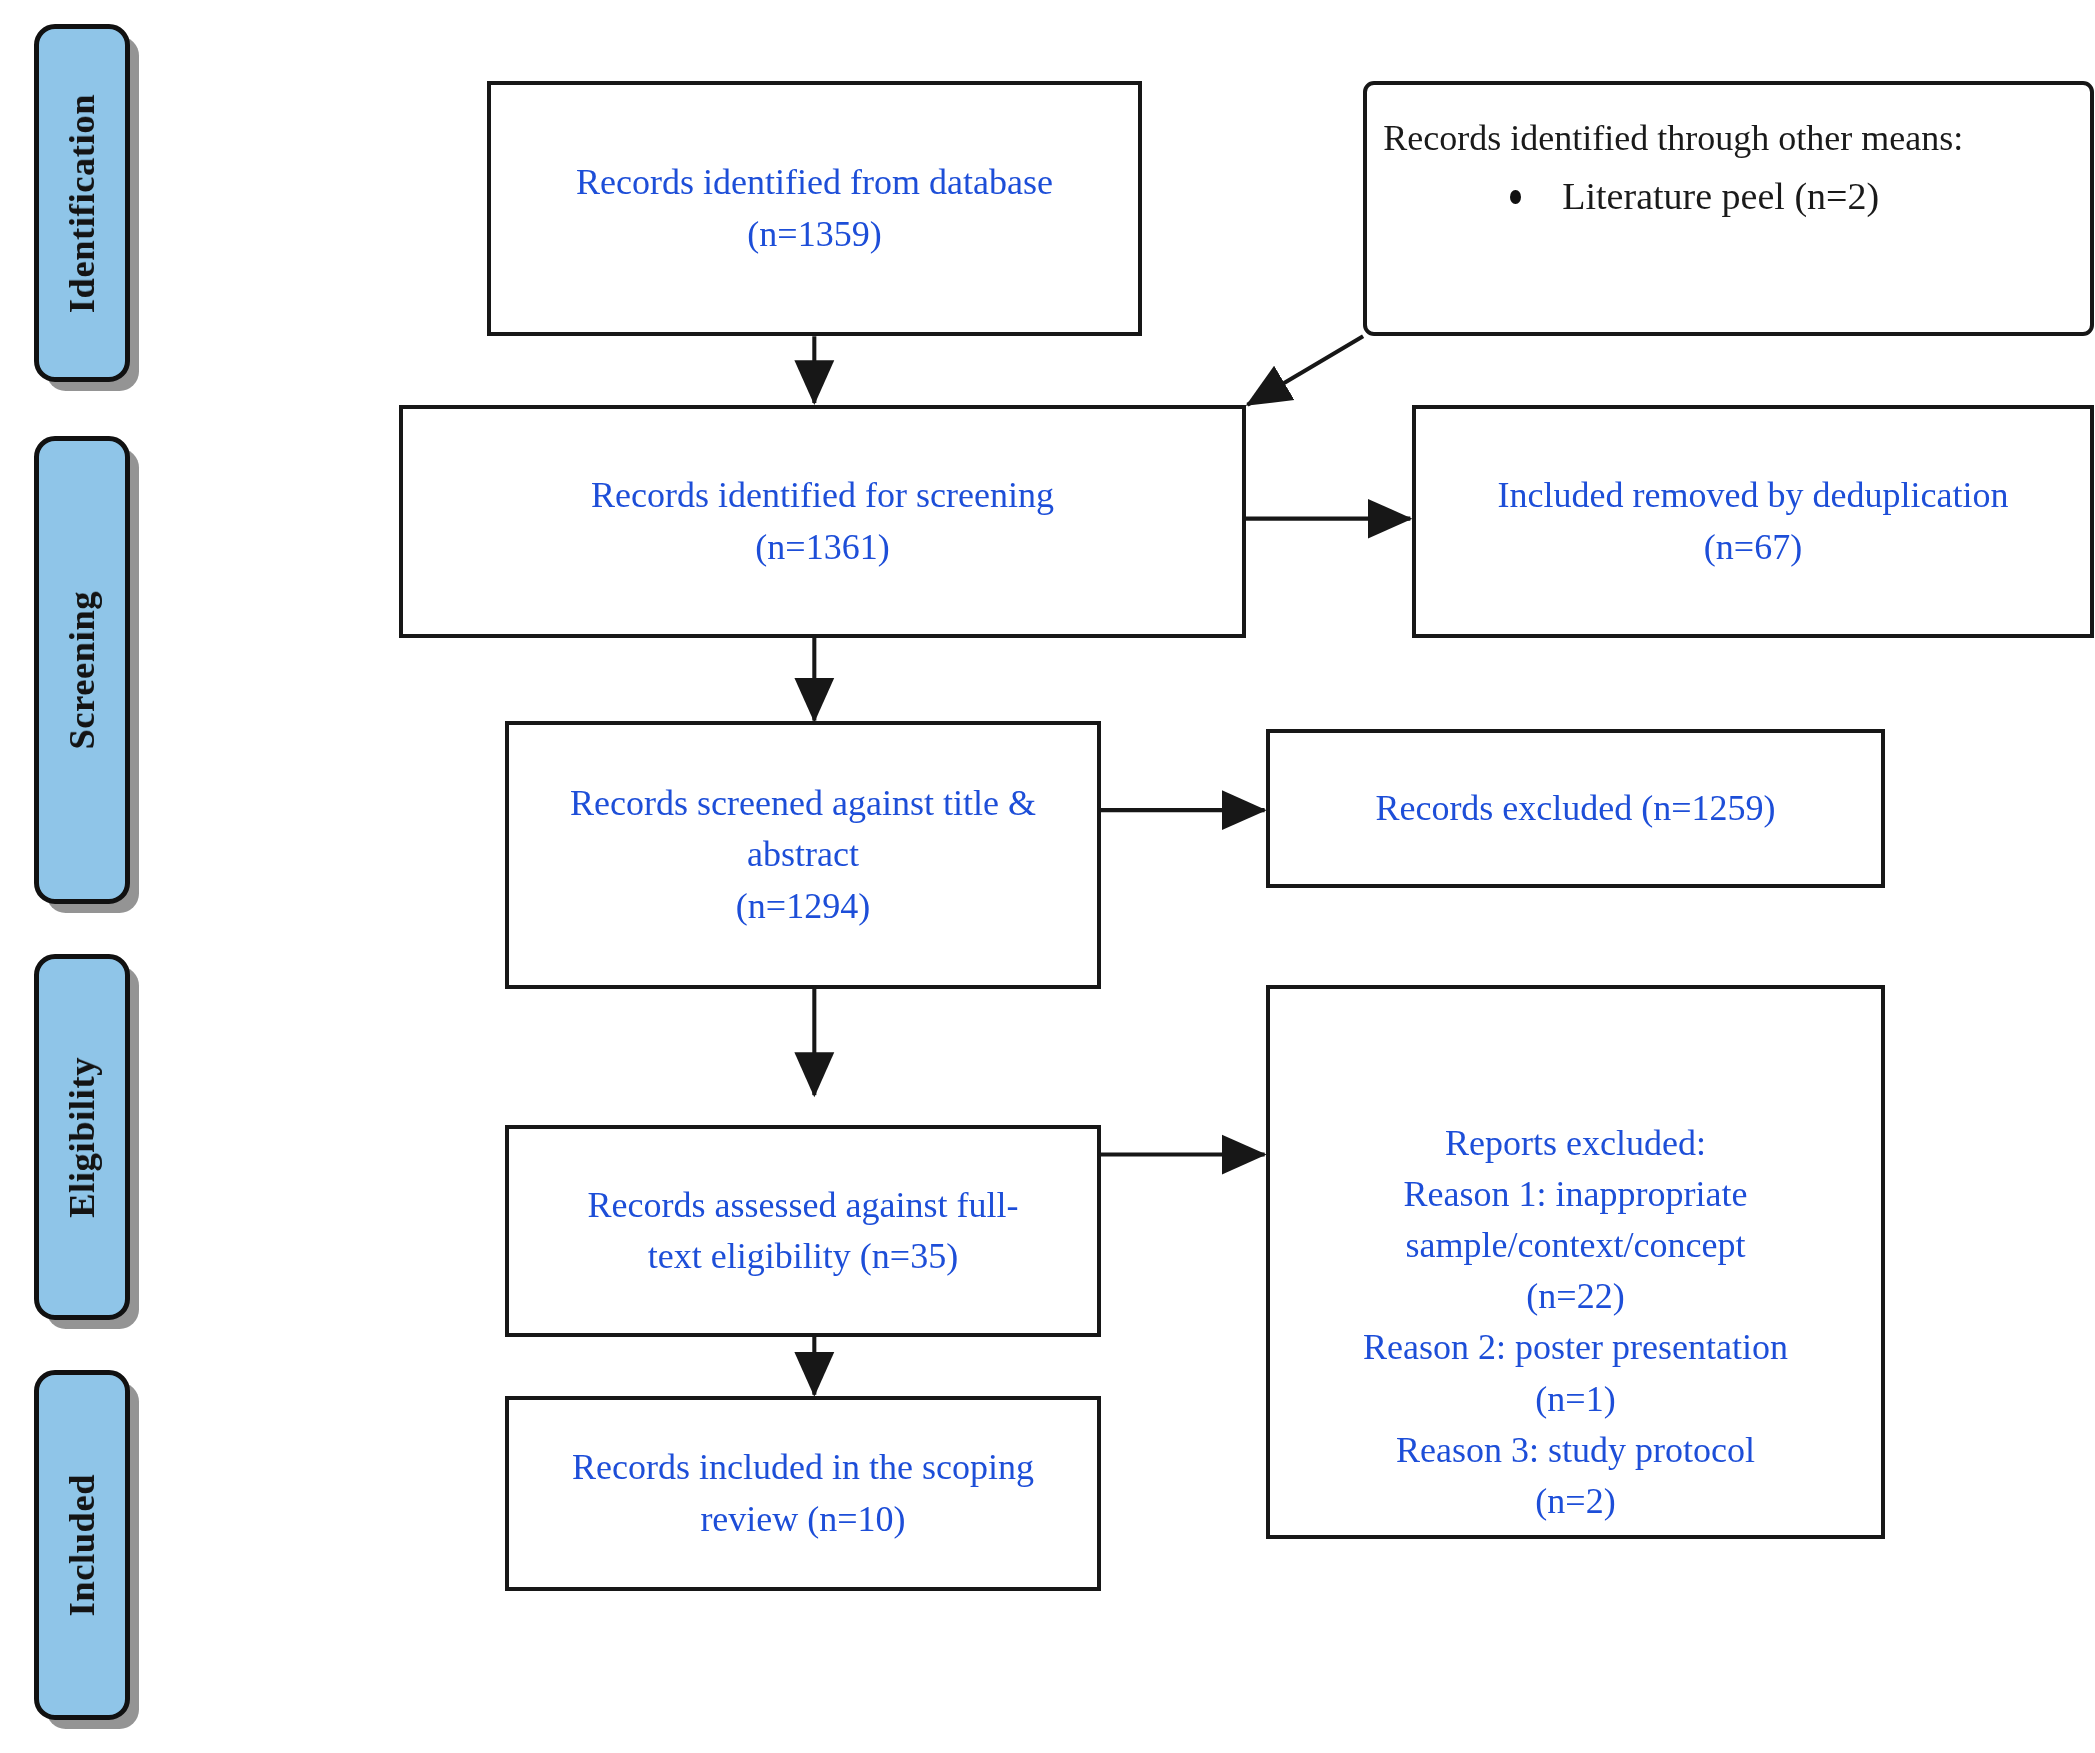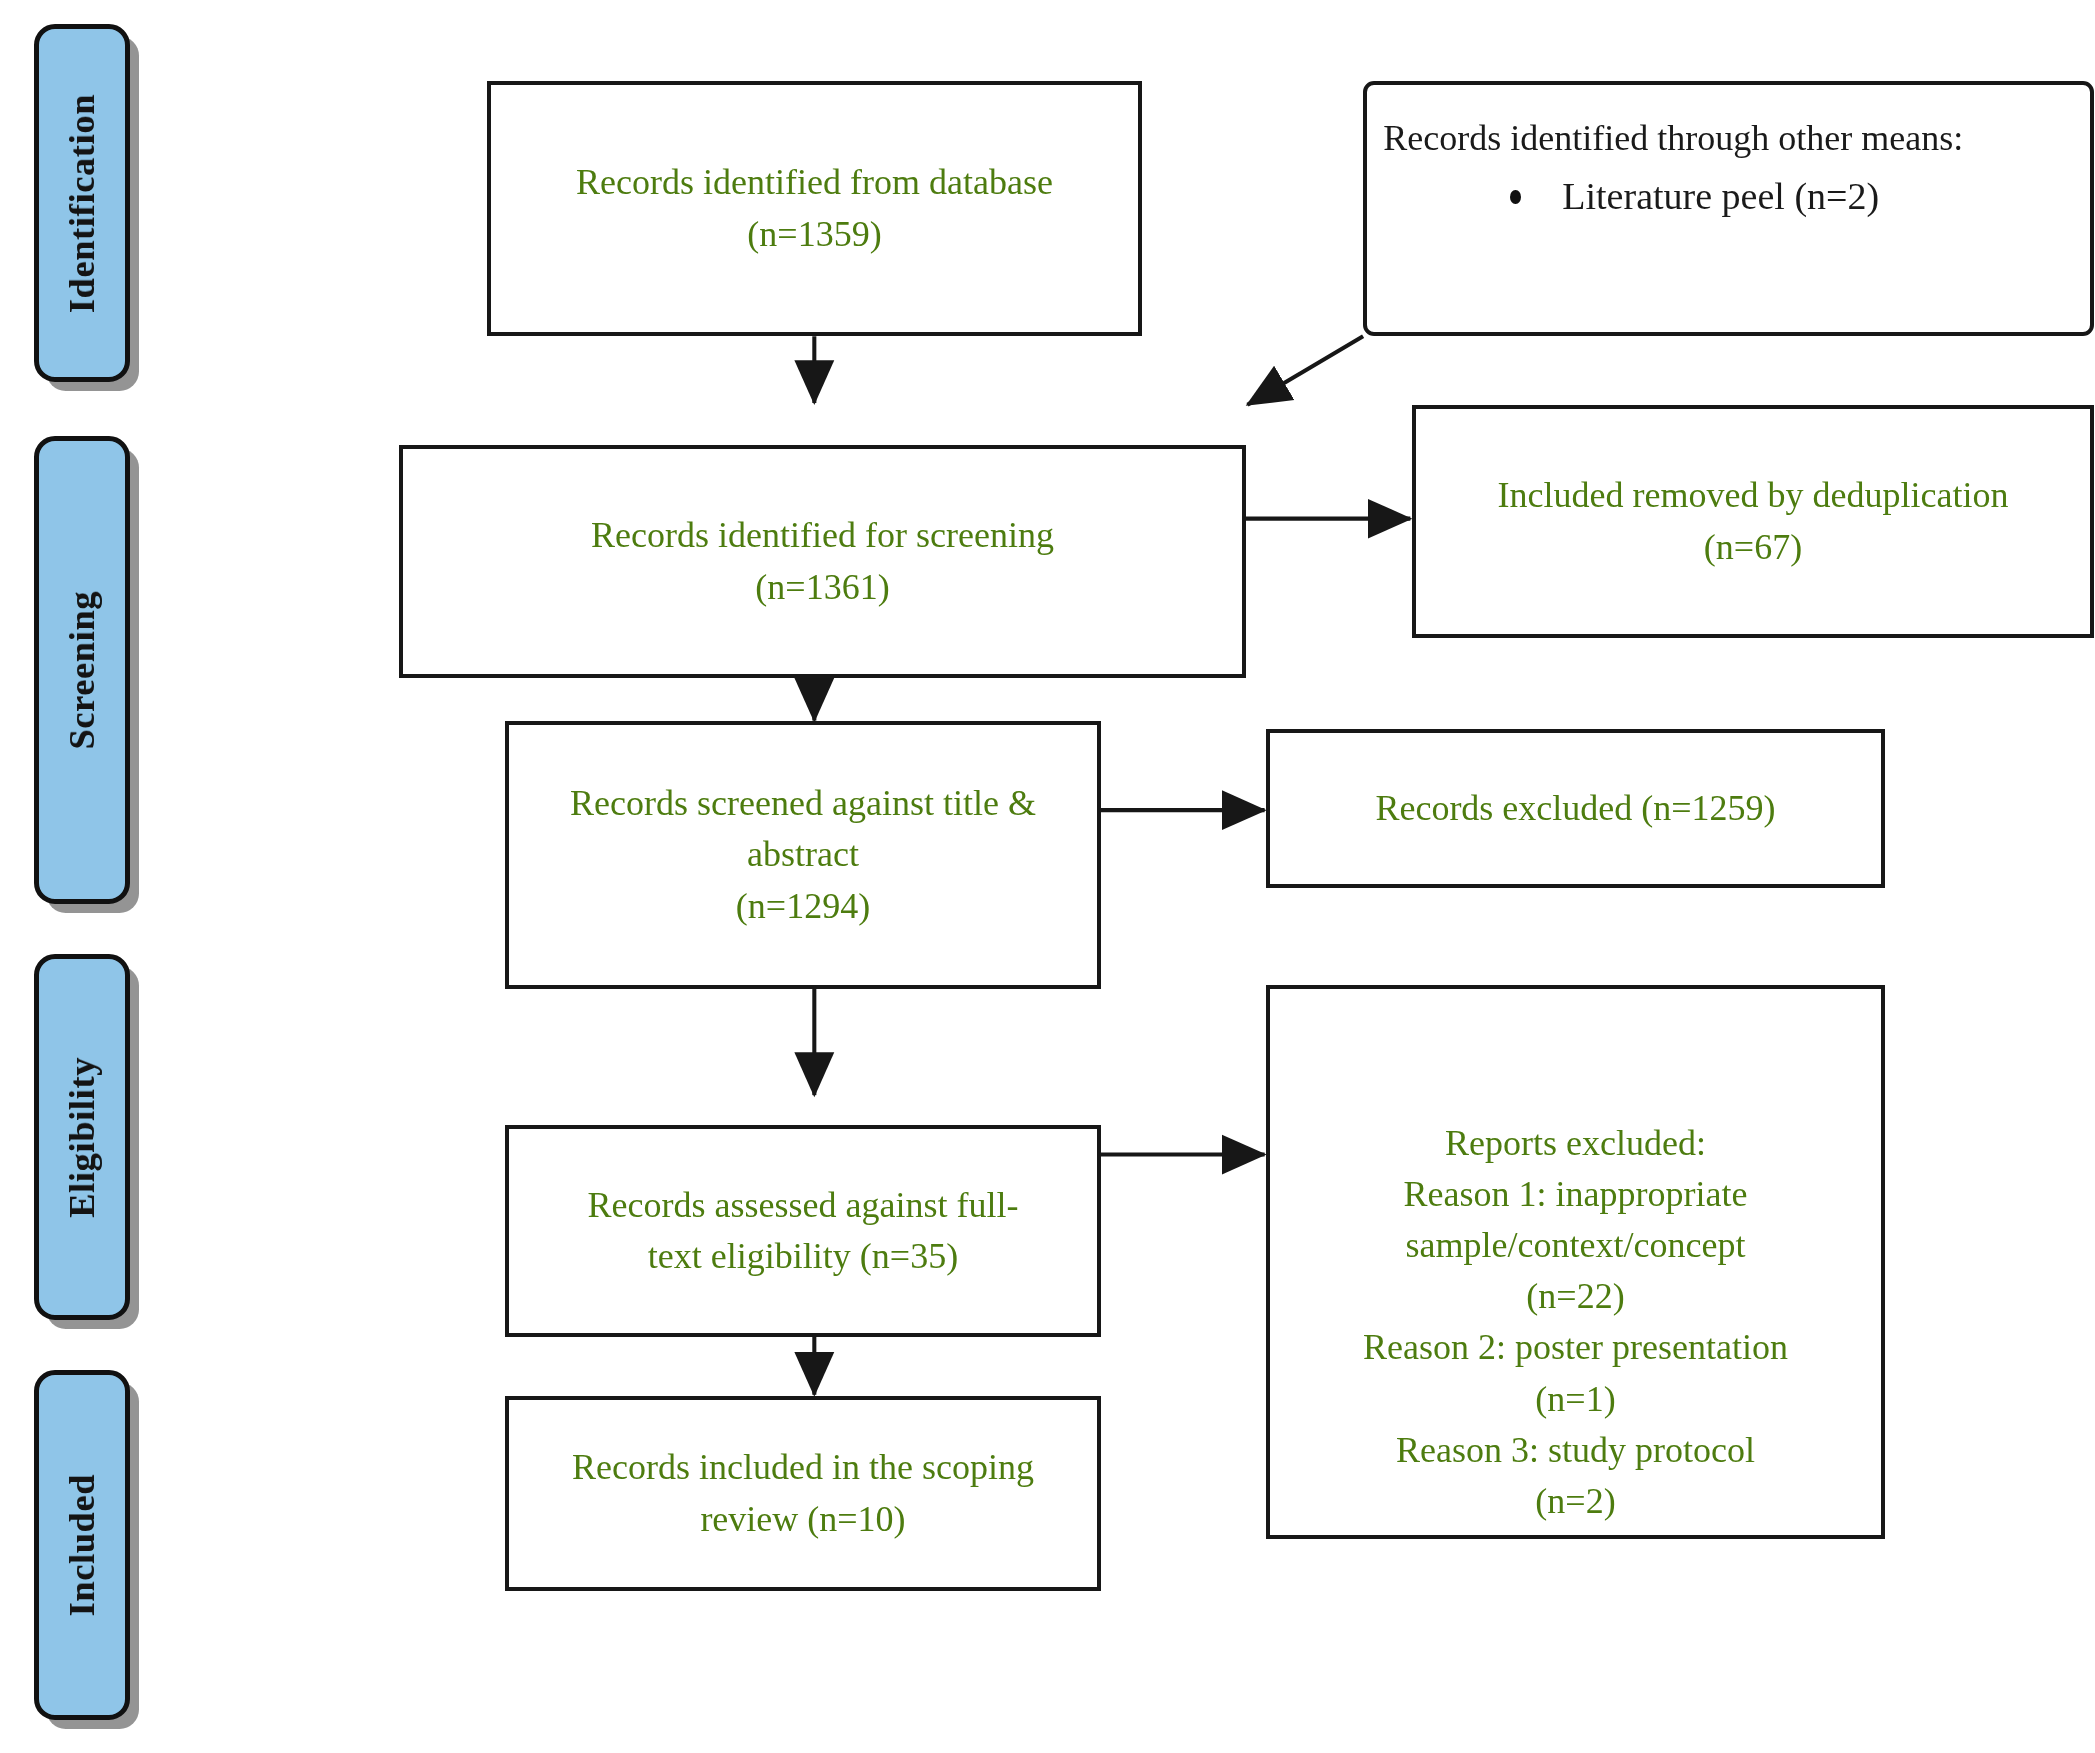--- a/index.html
+++ b/index.html
@@ -52,21 +52,21 @@
     box-sizing: border-box;
     display: flex;
     align-items: center;
     justify-content: center;
     padding: 8.1px 16.3px;
   }
   .fbox .fbox-text {
     text-align: center;
     font-size: 36px;
     line-height: 1.42;
-    color: #4d7c0f;
+    color: #1d4ed8;
     font-family: "Liberation Serif", "DejaVu Serif", serif;
   }
   .fbox.topalign {
     align-items: flex-start;
     padding-top: 28px;
     border-radius: 11px;
   }
 
   
   .bullet-head {
@@ -169,21 +169,21 @@
 
   <div class="fbox topalign" style="left:1363px; top:81px; width:731px; height:255px;">
     <div style="width:100%;">
       <div class="bullet-head">Records identified through other means:</div>
       <ul class="bullets">
         <li>Literature peel (n=2)</li>
       </ul>
     </div>
   </div>
 
-  <div class="fbox" style="left:399px; top:405px; width:847px; height:233px;margin-top:40px;">
+  <div class="fbox" style="left:399px; top:405px; width:847px; height:233px;">
     <div class="fbox-text multiline">
       <span class="ln">Records identified for screening</span>
       <span class="ln">(n=1361)</span>
     </div>
   </div>
 
   <div class="fbox" style="left:1412px; top:405px; width:682px; height:233px;">
     <div class="fbox-text multiline">
       <span class="ln">Included removed by deduplication</span>
       <span class="ln">(n=67)</span>

